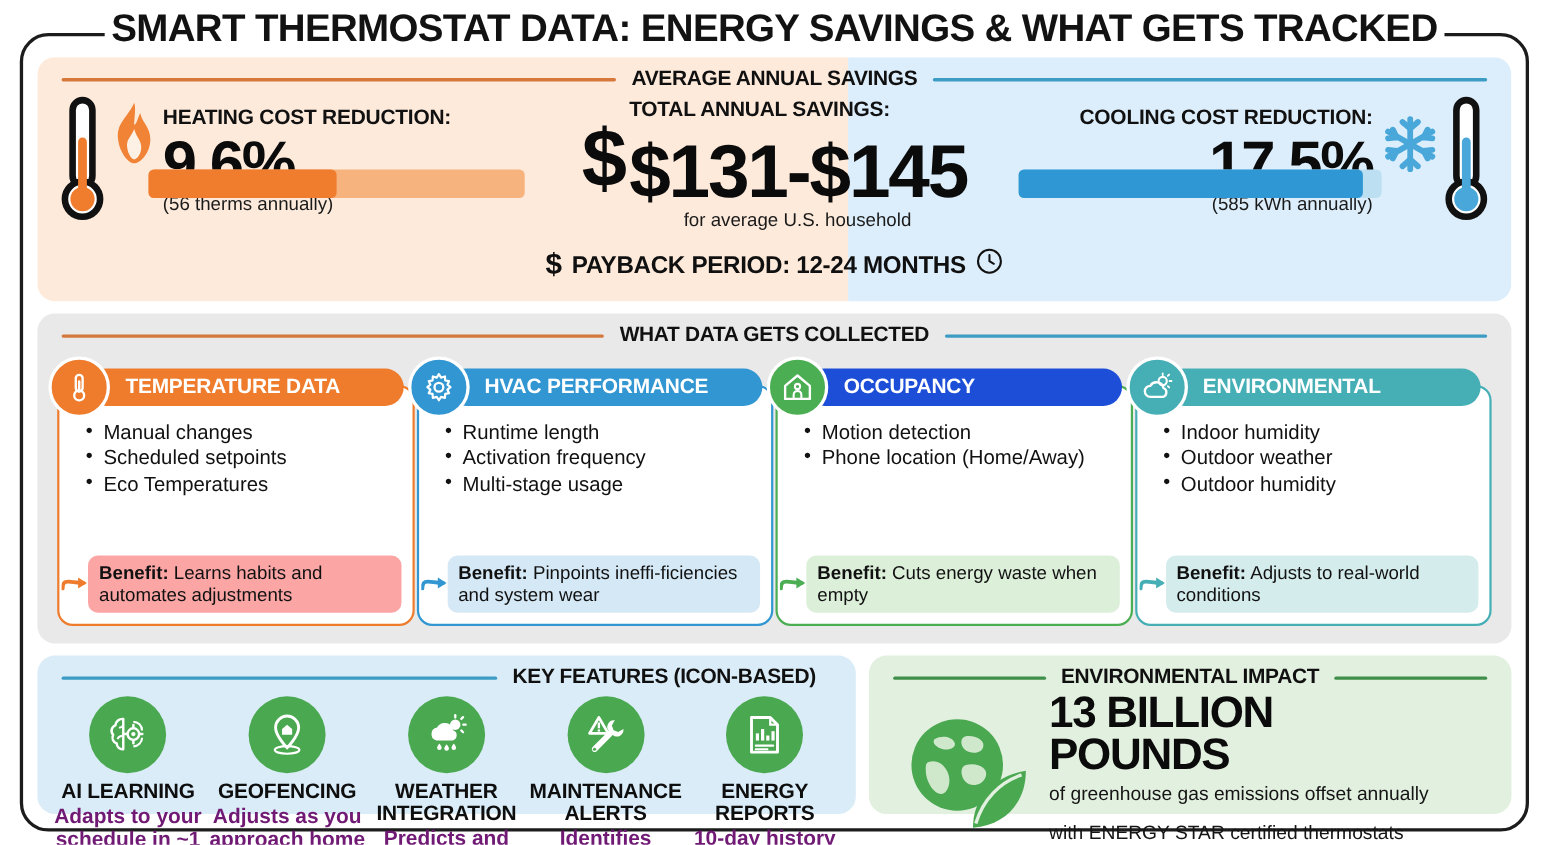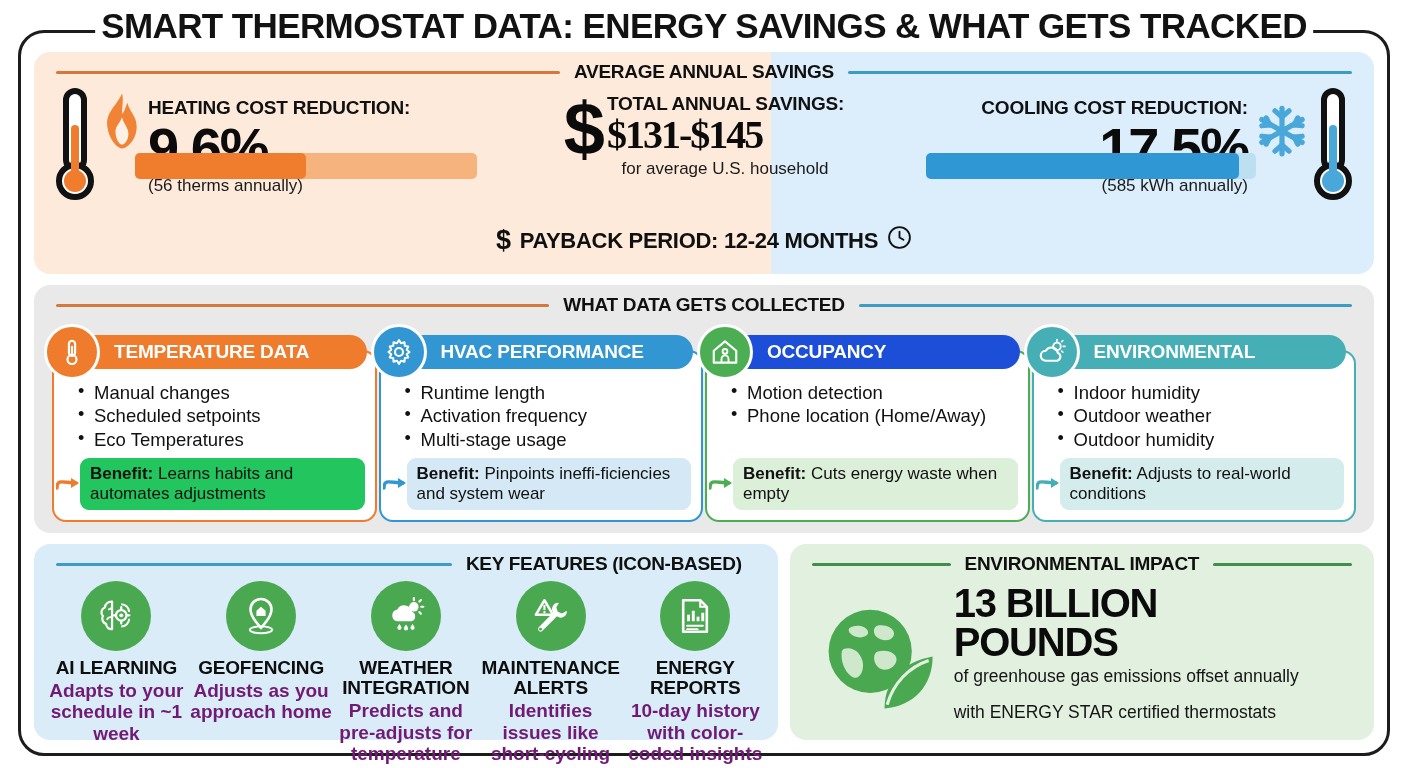--- a/index.html
+++ b/index.html
@@ -107,21 +107,21 @@
     display: flex; align-items: center; justify-content: center; gap: 9px;
     font-size: 22px; font-weight: 700; color: #101010;
     letter-spacing: -0.3px;
   }
 
   
   #collected {
     background: #e9e9ea;
     border-radius: 16px;
     flex: 0 0 auto;
-    height: 248px;
+    height: 300px;
     display: flex; flex-direction: column;
   }
   .cards {
     display: flex; gap: 2px;
     padding: 14px 18px 16px 18px;
     flex: 1 1 auto;
   }
   .card {
     flex: 1 1 0;
     position: relative;
@@ -267,21 +267,21 @@
           <div class="bar-track" style="left:83px;width:342px;background:#f6b37e;">
             <div class="bar-fill" style="width:50%;background:#f07d2e;"></div>
           </div>
         </div>
 
         <div class="sav-col sav-mid">
           <div style="display:flex;align-items:center;justify-content:center;gap:2px;">
             <span style="font-size:74px;font-weight:800;line-height:0.8;color:#0b0b0b;margin-top:10px;">$</span>
             <div style="text-align:left;">
               <div class="kicker">TOTAL ANNUAL SAVINGS:</div>
-              <div class="bignum" style="font-size:40px;margin-top:1px;font-family:Liberation Serif, serif;">$131-$145</div>
+              <div class="bignum" style="font-size:68px;margin-top:13px;">$131-$145</div>
             </div>
           </div>
           <div class="subnote" style="margin-top:1px;margin-left:42px;">for average U.S. household</div>
         </div>
 
         <div class="sav-col sav-right">
           <div style="padding-top:8px;text-align:right;">
             <div class="kicker">COOLING COST REDUCTION:</div>
             <div class="bignum" style="margin:2px 0 2px 0;">17.5%</div>
             <div class="subnote">(585 kWh annually)</div>
@@ -350,21 +350,21 @@
               <circle cx="12" cy="18" r="3.6" fill="none" stroke="#fff" stroke-width="1.7"></circle>
               <rect x="11.1" y="7" width="1.8" height="9" rx="0.9" fill="#fff"></rect>
             </svg>
         </div>
         <div class="card-pill" style="background:#ee7c2c;">TEMPERATURE DATA</div>
         <ul class="bullets" style="color:#ee7c2c;">
           <li><span style="color:#111">Manual changes</span></li>
           <li><span style="color:#111">Scheduled setpoints</span></li>
           <li><span style="color:#111">Eco Temperatures</span></li>
         </ul>
-        <div class="benefit" style="background:#22c55e;">
+        <div class="benefit" style="background:#fca5a5;">
           <span class="benefit-arrow">
             <svg viewBox="0 0 26 20">
                 <path d="M1 14 C1 4 8 9 20 9" fill="none" stroke="#ee7c2c" stroke-width="3.4" stroke-linecap="round"></path>
                 <path d="M15 4 L23 9 L15 14 Z" fill="#ee7c2c"></path>
               </svg>
           </span>
           <b>Benefit:</b>
           <span>Learns habits and automates adjustments</span>
         </div>
       </div>

